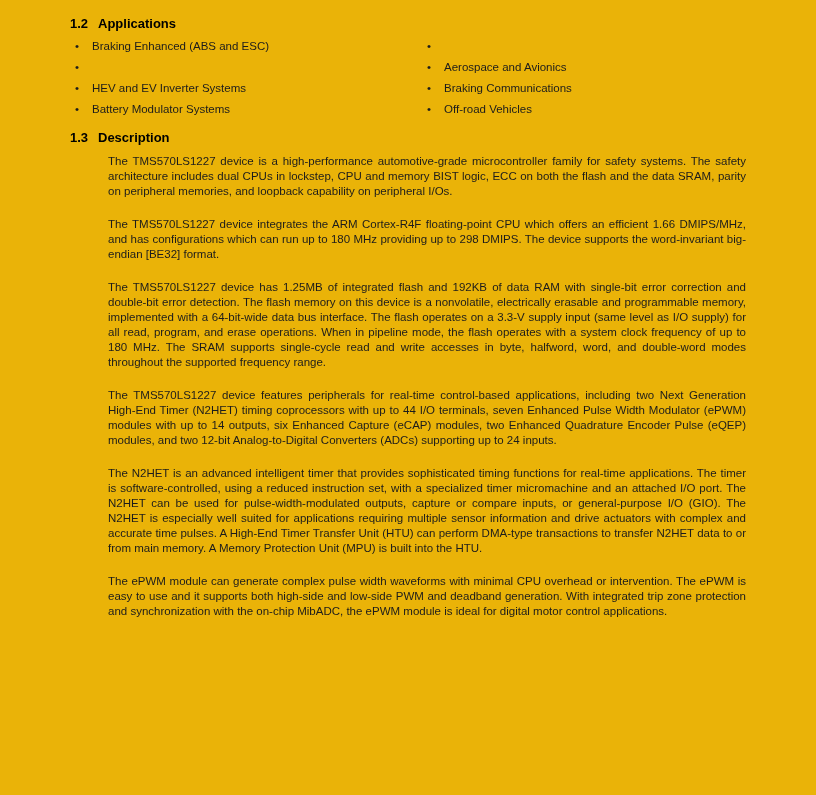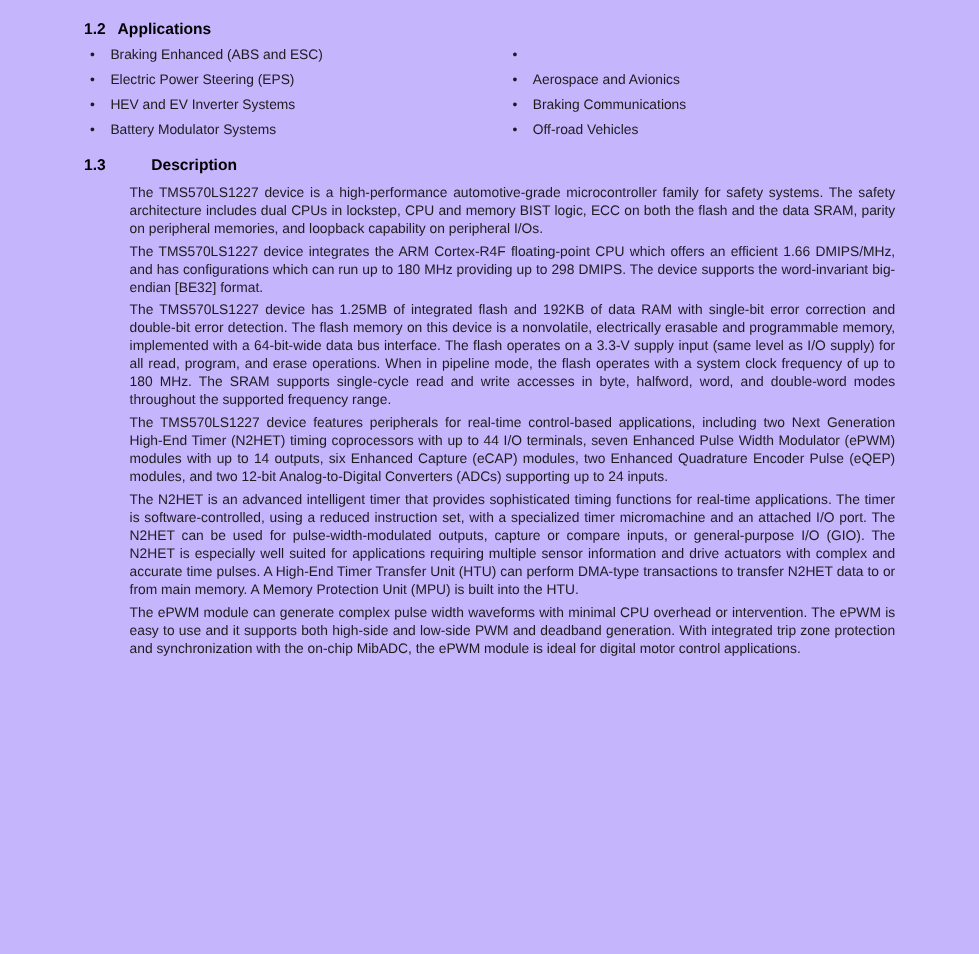--- a/index.html
+++ b/index.html
@@ -9,21 +9,21 @@
     height: 795px;
     font-family: "Liberation Sans", sans-serif;
     color: #1c1c1c;
     overflow: hidden;
   }
   .page {
     position: relative;
     width: 816px;
     height: 795px;
     padding: 15px 70px 0 70px;
-    background: #c4b5fd;
+    background: #eab308;
   }
   .sec-heading {
     display: flex;
     align-items: baseline;
     font-size: 13px;
     font-weight: bold;
     color: #000000;
     line-height: 17px;
   }
   .sec-num { width: 28px; flex: 0 0 28px; }
@@ -38,24 +38,24 @@
     font-size: 11.5px;
     line-height: 21px;
     color: #1c1c1c;
   }
   .bullet {
     width: 22px;
     flex: 0 0 22px;
     padding-left: 5px;
     font-size: 11.5px;
   }
-  .desc-heading { margin-top: 9px; gap: 28px; }
+  .desc-heading { margin-top: 9px; }
   .desc-body { margin-left: 38px; }
   .para {
-    margin-top: 4px;
+    margin-top: 18px;
     width: 638px;
     font-size: 11.5px;
     line-height: 15px;
     text-align: justify;
     color: #1c1c1c;
   }
   .para:first-of-type { margin-top: 8px; }
 </style>
 </head>
 <body>
@@ -69,21 +69,20 @@
     </h2>
 
     <div class="bullets">
       <ul class="bullet-col">
         <li>
           <span class="bullet">•</span>
           <span>Braking Enhanced (ABS and ESC)</span>
         </li>
         <li>
           <span class="bullet">•</span>
-          <span>Electric Power Steering (EPS)</span>
         </li>
         <li>
           <span class="bullet">•</span>
           <span>HEV and EV Inverter Systems</span>
         </li>
         <li>
           <span class="bullet">•</span>
           <span>Battery Modulator Systems</span>
         </li>
       </ul>

